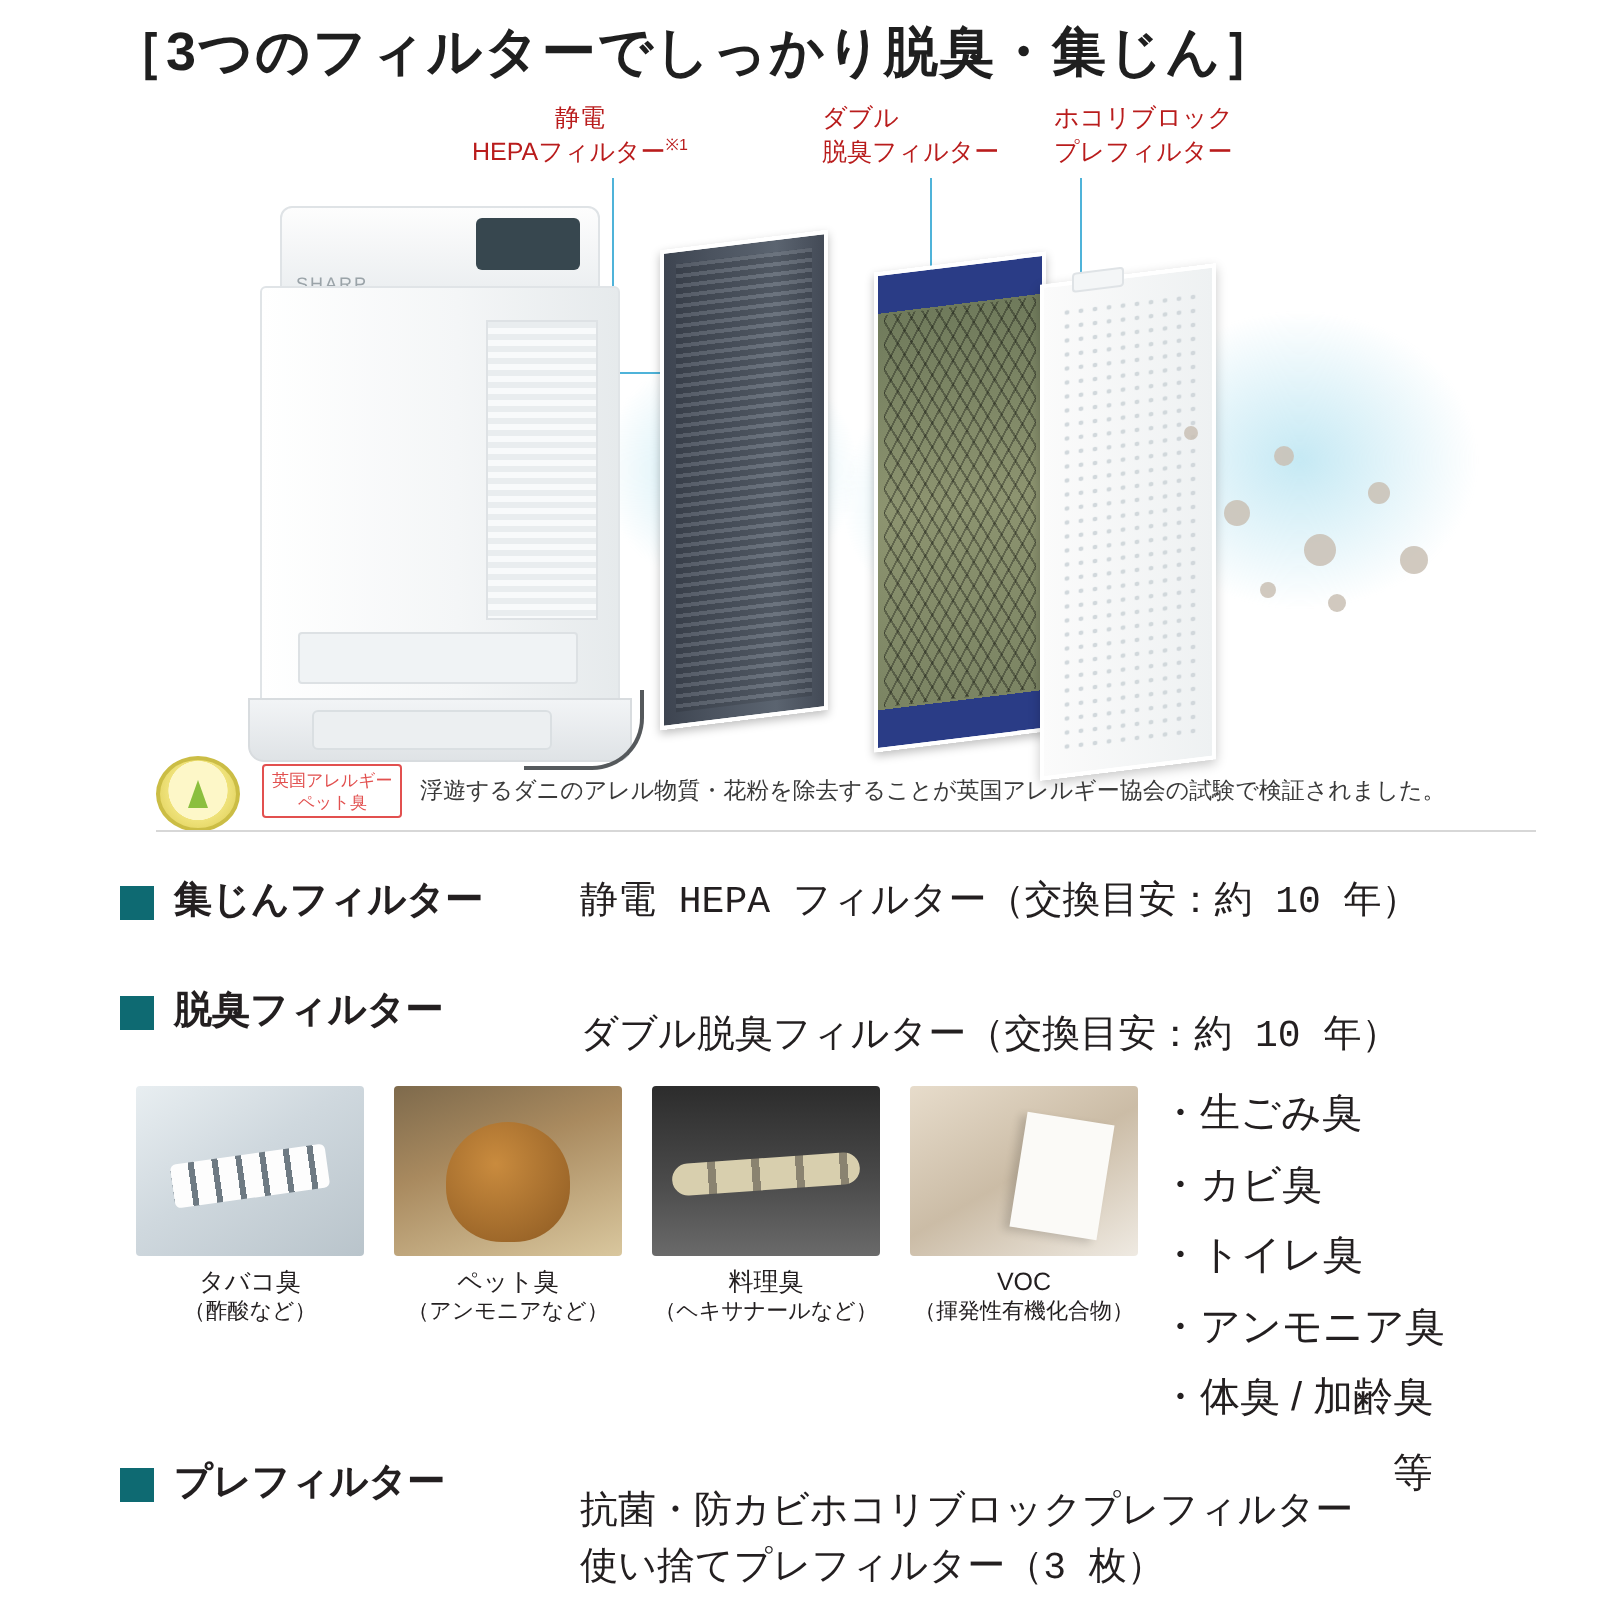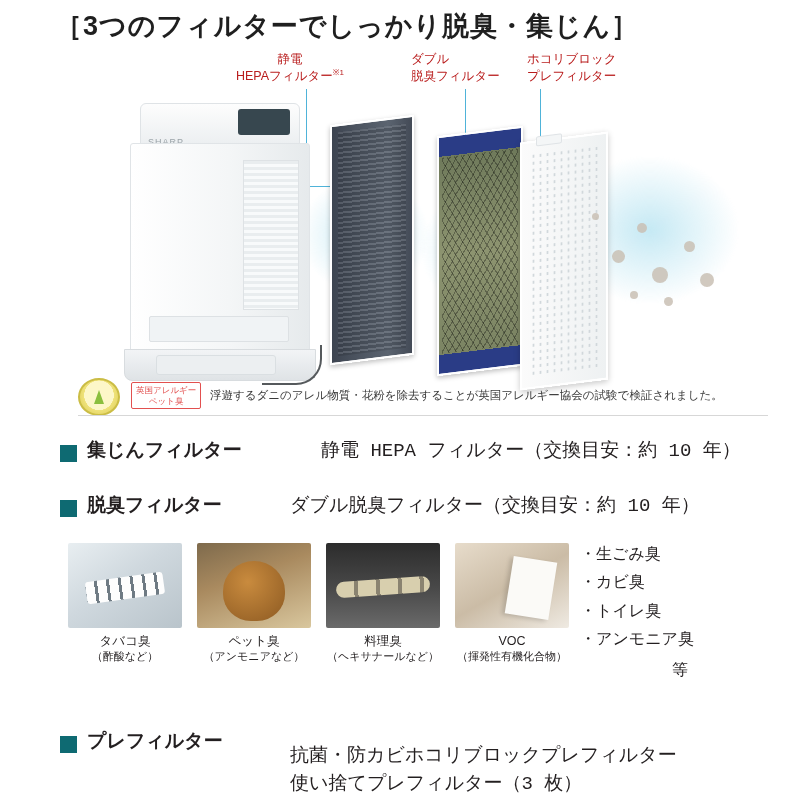--- a/index.html
+++ b/index.html
@@ -184,32 +184,32 @@
   }
   .cert-text {
     position:absolute; left:132px; top:10px;
     font-size:11.5px; color:#3a3a3a; white-space:nowrap;
   }
   .cert-rule {
     position:absolute; left:0; top:37px; width:690px; height:1px; background:#d7d7d7;
   }
 
   
-  .row { position: absolute; display:flex; align-items:center;font-family:Liberation Mono, monospace; }
+  .row { position: absolute; display:flex; align-items:flex-start;font-family:Liberation Mono, monospace; }
   .sq {
     width: 17px; height: 17px; background:#0e6a72; margin-right:10px; margin-top:6px;
     flex: 0 0 auto;
   }
   .lbl { font-size:19px; font-weight:bold; white-space:nowrap; }
   .val { font-size:19px; white-space:nowrap; }
 
   .row1 { left: 60px; top: 437px; }
-  .row1 .val { position:absolute; left: 230px; top:0;margin-left:31px; }
+  .row1 .val { position:absolute; left: 230px; top:0; }
   .row2 { left: 60px; top: 492px; }
-  .row2 .val { position:absolute; left: 230px; top:0; }
+  .row2 .val { position:absolute; left: 230px; top:12px; }
 
   
   .photos { position:absolute; left:68px; top:543px; width:500px; height:150px; }
   .pcell { position:absolute; width:114px; }
   .pimg {
     width:114px; height:85px; border-radius:2px; overflow:hidden; position:relative;
   }
   .pcap { text-align:center; font-size:12.5px; margin-top:5px; line-height:1.3; white-space:nowrap;}
   .pcap .sub { font-size:11px; display:block; }
 
@@ -236,21 +236,21 @@
     background: repeating-linear-gradient(90deg,#d8cfae 0 18px,#8a8370 18px 22px);
     border-radius:8px; transform:rotate(-4deg);
   }
   .img-voc { background: linear-gradient(150deg,#e7dccb 0%,#cbbca6 50%,#efeae2 100%); }
   .img-voc:after{
     content:""; position:absolute; left:54px; top:16px; width:44px; height:58px;
     background:#fbfaf7; transform:rotate(9deg); box-shadow:-3px 2px 4px rgba(0,0,0,.15);
   }
 
   
-  .odor-list { position:absolute; left:580px; top:540px; font-size:16px; line-height:1.78; }
+  .odor-list { position:absolute; left:580px; top:540px; font-size:20px; line-height:1.78; }
   .odor-list .etc { display:block; text-align:right; padding-right:6px; margin-top:2px; }
 
   
   .row3 { left: 60px; top: 728px; }
   .row3 .val { position:absolute; left:230px; top:15px; line-height:1.45; }
   .row3 .val .l2 { display:block; }
 </style>
 </head>
 <body>
 
@@ -370,20 +370,21 @@
       <span class="sub">（揮発性有機化合物）</span>
     </div>
   </div>
 </div>
 
 <div class="odor-list">
   <div>・生ごみ臭</div>
   <div>・カビ臭</div>
   <div>・トイレ臭</div>
   <div>・アンモニア臭</div>
+  <div>・体臭 / 加齢臭</div>
   <div class="etc">等</div>
 </div>
 
 <div class="row row3">
   <div class="sq"></div>
   <div class="lbl">プレフィルター</div>
   <div class="val">
     <span>抗菌・防カビホコリブロックプレフィルター</span>
     <span class="l2">使い捨てプレフィルター（3 枚）</span>
   </div>

